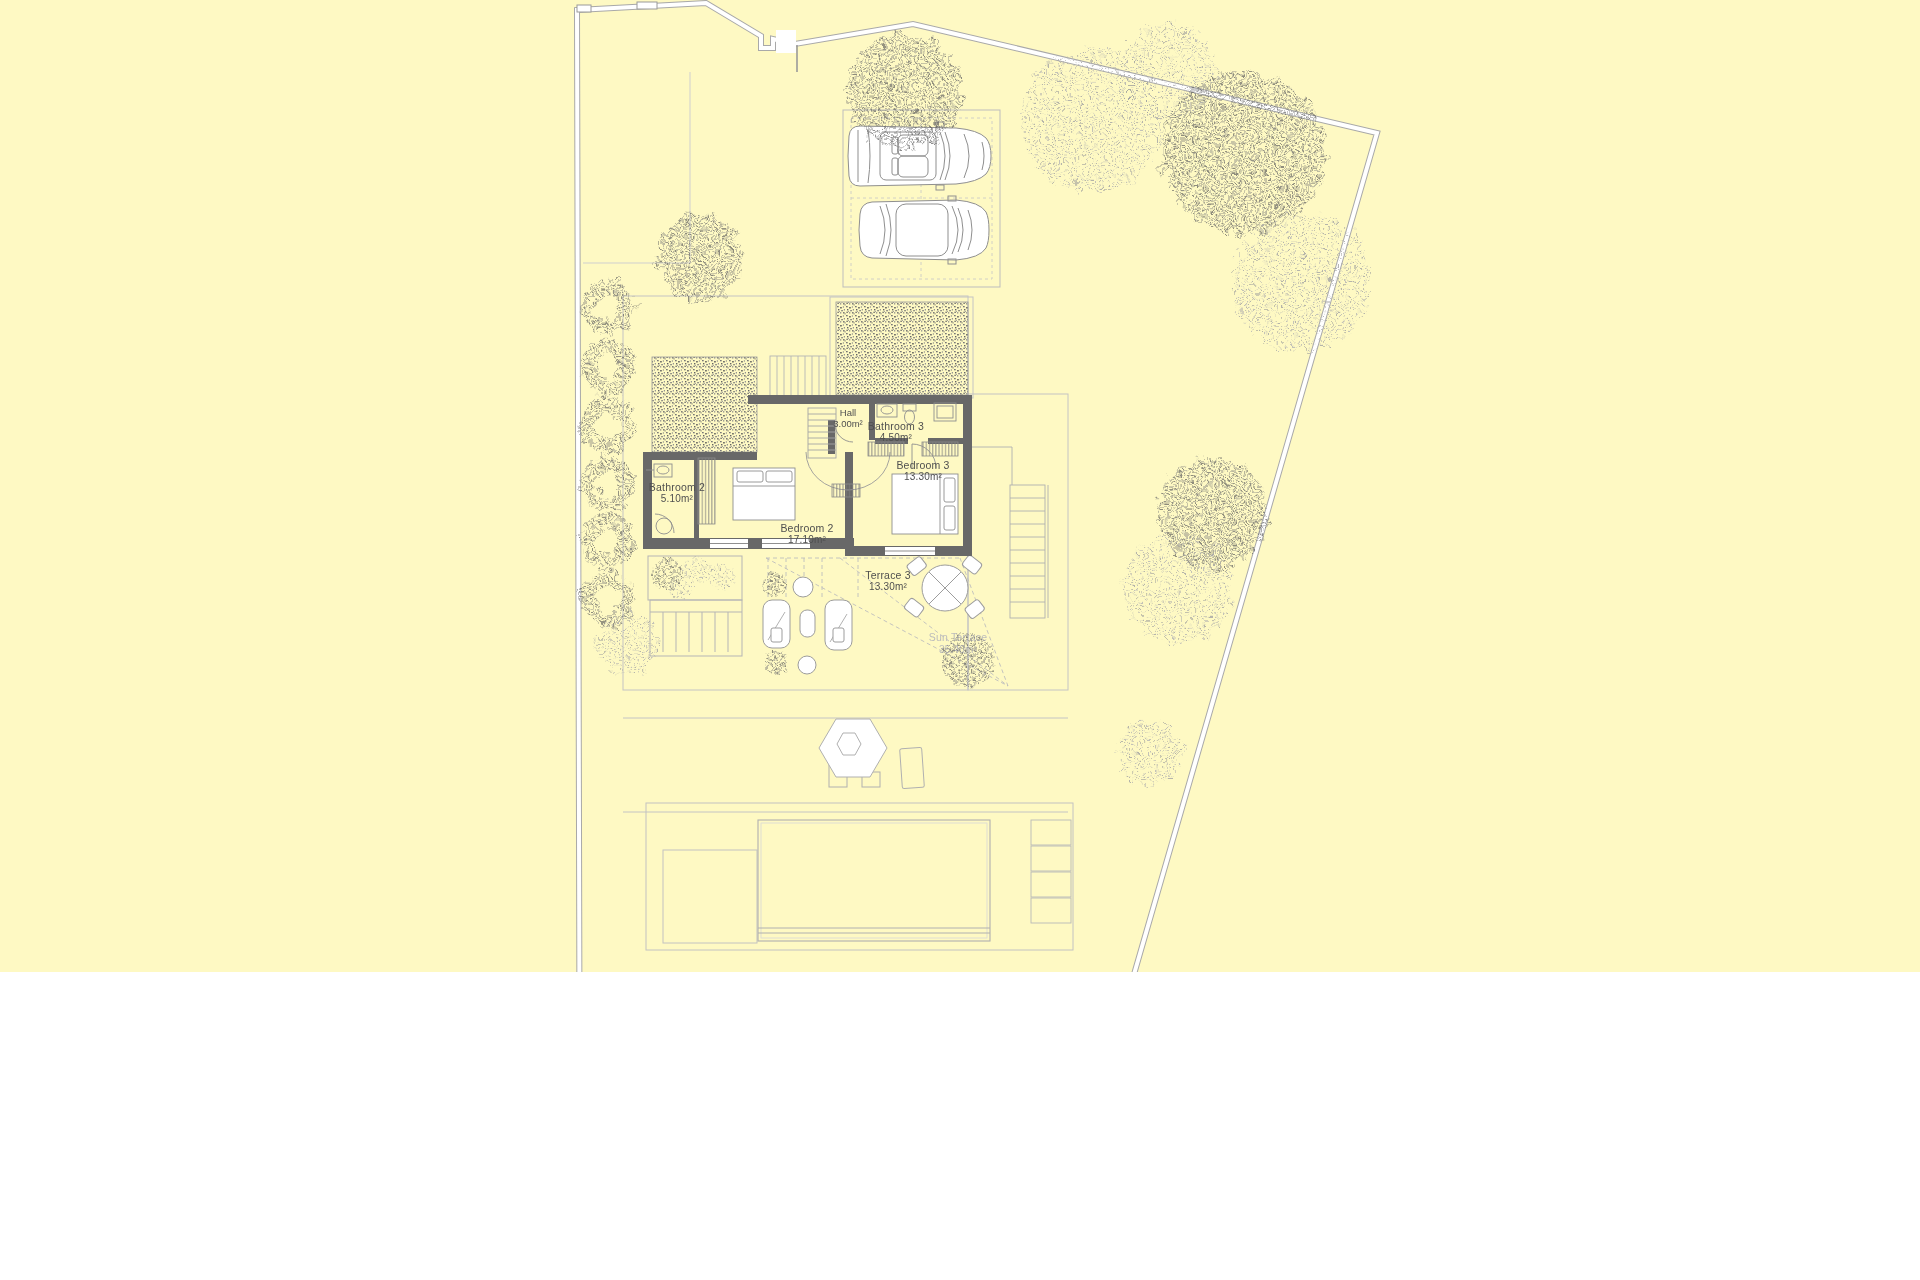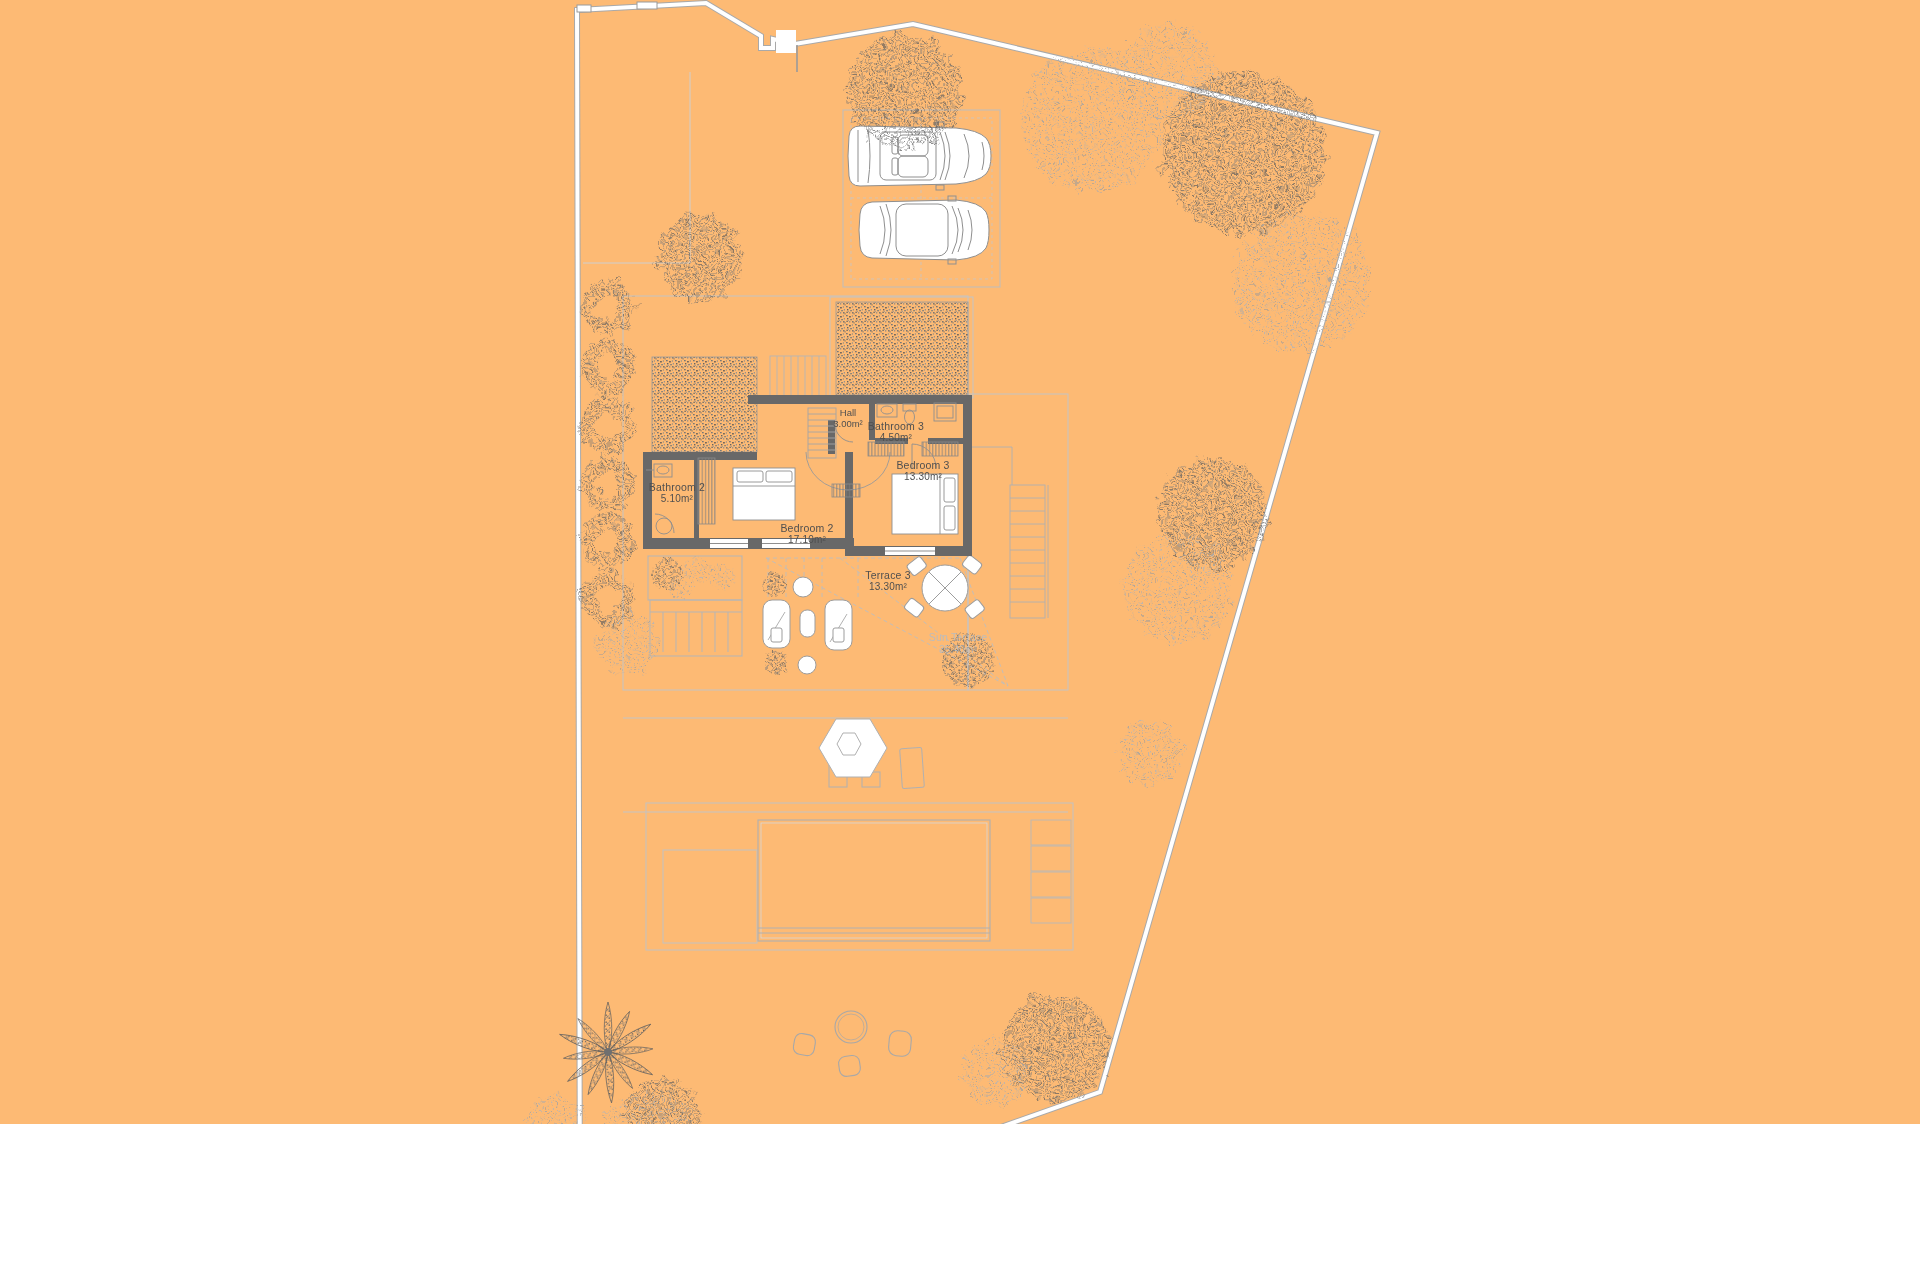--- a/index.html
+++ b/index.html
@@ -1,16 +1,16 @@
 <!DOCTYPE html>
 <html><head>
 <meta charset="utf-8">
 <style>
   html,body{margin:0;padding:0;background:#ffffff;}
-  .page{position:relative;width:1920px;height:1124px;background:#fdba74;overflow:hidden;
+  .page{position:relative;width:1920px;height:972px;background:#fef9c3;overflow:hidden;
         font-family:"Liberation Sans",sans-serif;}
   svg{position:absolute;left:0;top:0;}
   text{font-family:"Liberation Sans",sans-serif;fill:#4f4f4f;}
   .room-name{font-size:10.5px;letter-spacing:.2px;}
   .room-area{font-size:10px;letter-spacing:.2px;}
   .room-name-sm{font-size:9.5px;}
   .light-label{fill:#bcbcbc;}
   .veg{filter:url(#rough);}
   .veg2{filter:url(#rough2);}
 </style>

